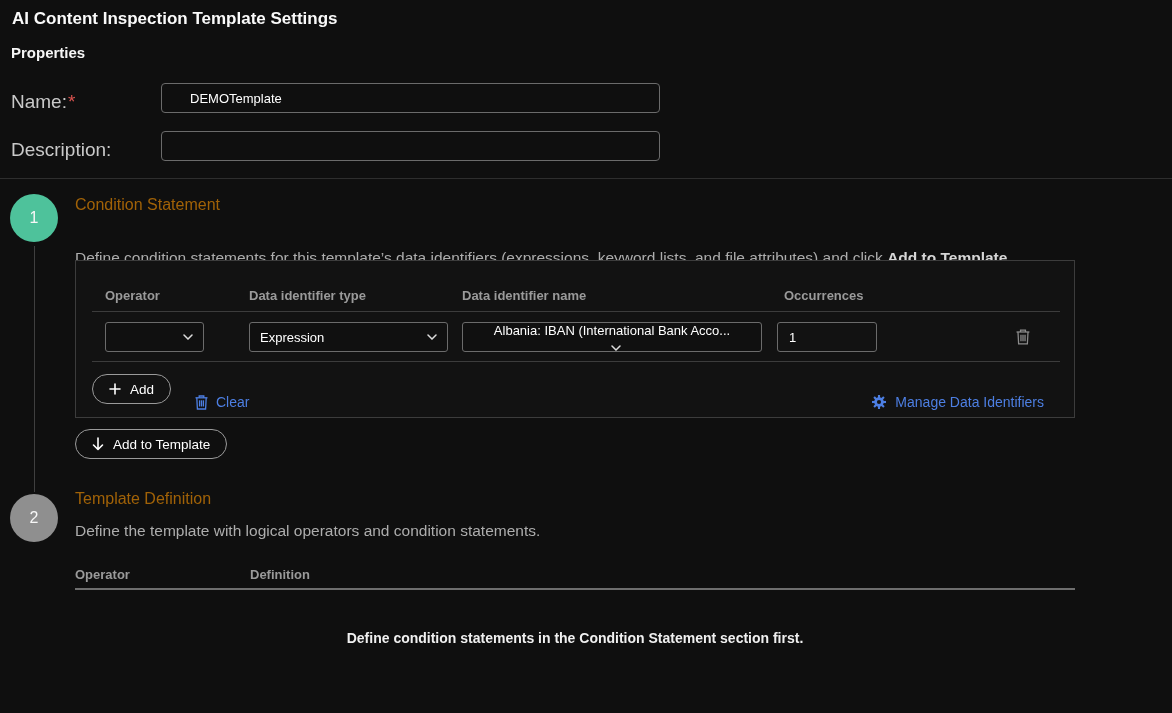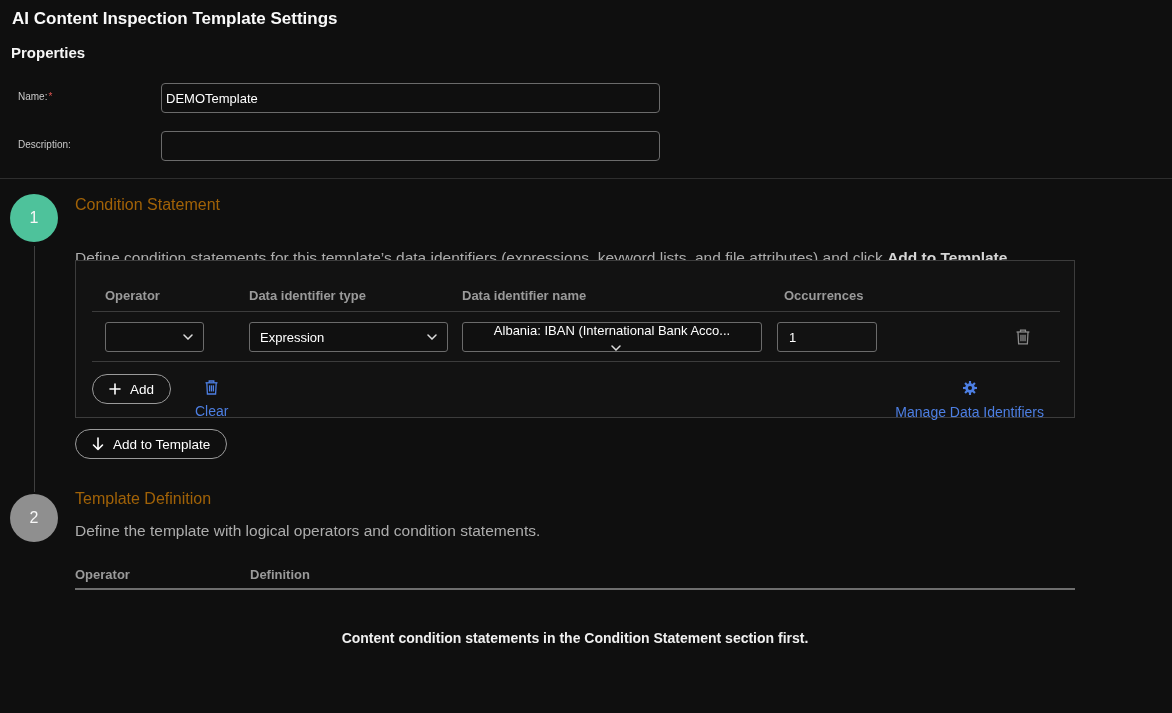--- a/index.html
+++ b/index.html
@@ -7,29 +7,29 @@
   body {
     width:1172px; height:713px; overflow:hidden;
     font-family:"Liberation Sans", sans-serif;
     color:#e8e8e8;
   }
   .page { position:relative; width:1172px; height:713px; background:#0f0f0f; }
 
   .page-title { position:absolute; left:12px; top:9px; font-size:17px; font-weight:bold; color:#fafafa; }
   .props-heading { position:absolute; left:11px; top:44px; font-size:15px; font-weight:bold; color:#f5f5f5; }
 
-  .field-label { position:absolute; left:18px; font-size:10px; color:#c9c9c9; }
+  .field-label { position:absolute; left:11px; font-size:19px; color:#c9c9c9; }
   .name-label { top:91px; }
   .desc-label { top:139px; }
   .required { color:#d9534f; margin-left:1px; }
 
   .text-input {
     position:absolute; left:161px; width:499px; height:30px;
     background:transparent; border:1px solid #6b6b6b; border-radius:4px;
-    color:#ffffff; font-size:13px; padding:0 4px; outline:none;
+    color:#ffffff; font-size:13px; padding:0 28px; outline:none;
     font-family:"Liberation Sans", sans-serif;
   }
   .name-input { top:83px; }
   .desc-input { top:131px; }
 
   .top-divider { position:absolute; left:0; top:178px; width:1172px; height:1px; background:#2e2e2e; }
 
   .step-circle {
     position:absolute; left:10px; width:48px; height:48px; border-radius:50%;
     display:flex; align-items:center; justify-content:center;
@@ -84,24 +84,23 @@
     border:1px solid #9a9a9a; border-radius:16px; background:transparent;
     color:#ffffff; font-size:13.5px; height:30px;
     display:inline-flex; align-items:center; gap:9px; padding:0 16px;
     cursor:pointer; font-family:"Liberation Sans", sans-serif;
   }
   .add-btn { position:absolute; left:16px; top:113px; }
   .att-btn { position:absolute; left:75px; top:429px; }
   .btn-icon { display:flex; color:#ffffff; }
 
   .link {
-    position:absolute; top:119px; color:#4d7fe3; font-size:14px;
+    position:absolute; top:133px; color:#4d7fe3; font-size:14px;
     display:inline-flex; align-items:center; gap:8px; cursor:pointer;
     text-decoration:none;
-    flex-direction:column;
   }
   .clear-link { left:119px; }
   .manage-link { right:30px; }
   .link-icon { display:flex; color:#4d7fe3; }
 
   .td-col-header { position:absolute; font-size:13px; font-weight:bold; color:#9a9a9a; top:567px; }
   .td-h-operator { left:75px; }
   .td-h-definition { left:250px; }
   .td-divider { position:absolute; left:75px; top:588px; width:1000px; height:2px; background:#6e6e6e; }
 
@@ -227,15 +226,15 @@
   </button>
 
   <div class="step-circle step2">2</div>
   <div class="section-title sec2-title">Template Definition</div>
   <div class="section-desc sec2-desc">Define the template with logical operators and condition statements.</div>
 
   <div class="td-col-header td-h-operator">Operator</div>
   <div class="td-col-header td-h-definition">Definition</div>
   <div class="td-divider"></div>
 
-  <div class="empty-msg">Content condition statements in the Condition Statement section first.</div>
+  <div class="empty-msg">Define condition statements in the Condition Statement section first.</div>
 
 </div>
 
 </body></html>

